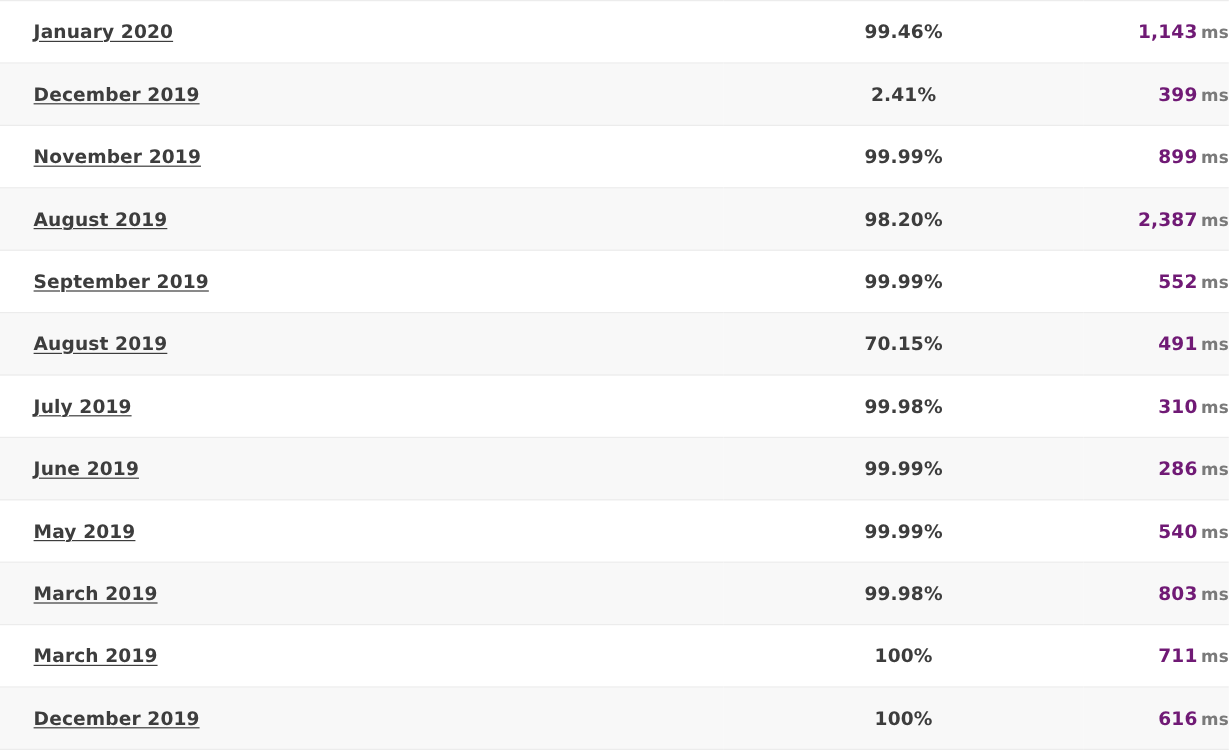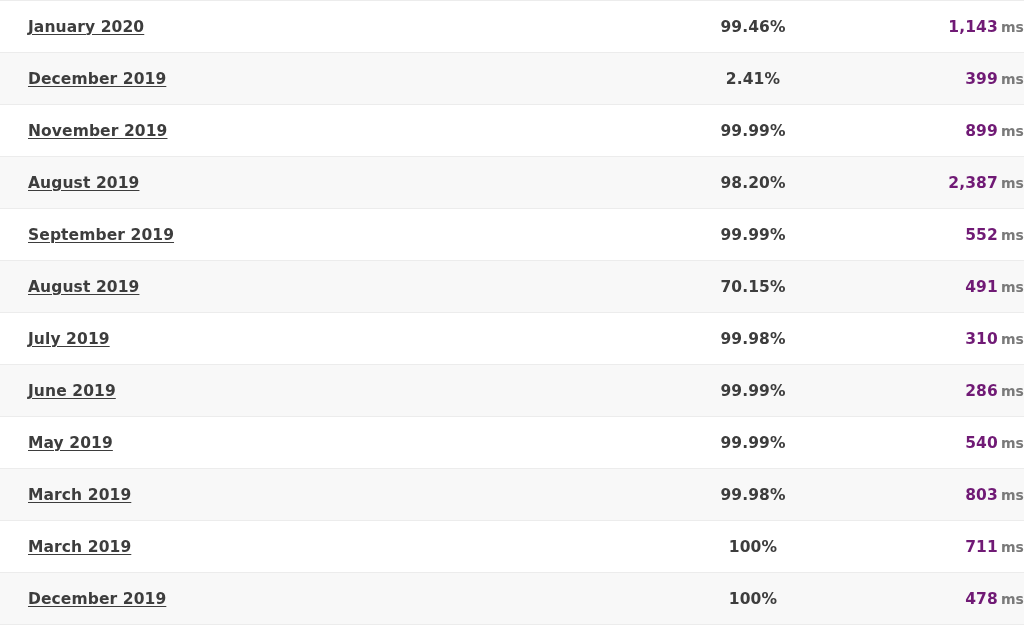--- a/index.html
+++ b/index.html
@@ -143,16 +143,16 @@
         <td class="col-response"><span class="resp-value">803</span><span class="resp-unit">ms</span></td>
       </tr>
       <tr class="row-odd">
         <td class="col-month"><a class="month-link">March 2019</a></td>
         <td class="col-uptime"><span class="uptime-value">100%</span></td>
         <td class="col-response"><span class="resp-value">711</span><span class="resp-unit">ms</span></td>
       </tr>
       <tr class="row-even">
         <td class="col-month"><a class="month-link">December 2019</a></td>
         <td class="col-uptime"><span class="uptime-value">100%</span></td>
-        <td class="col-response"><span class="resp-value">478</span><span class="resp-unit">ms</span></td>
+        <td class="col-response"><span class="resp-value">616</span><span class="resp-unit">ms</span></td>
       </tr>
     </tbody>
 </table>
 
 </body></html>

